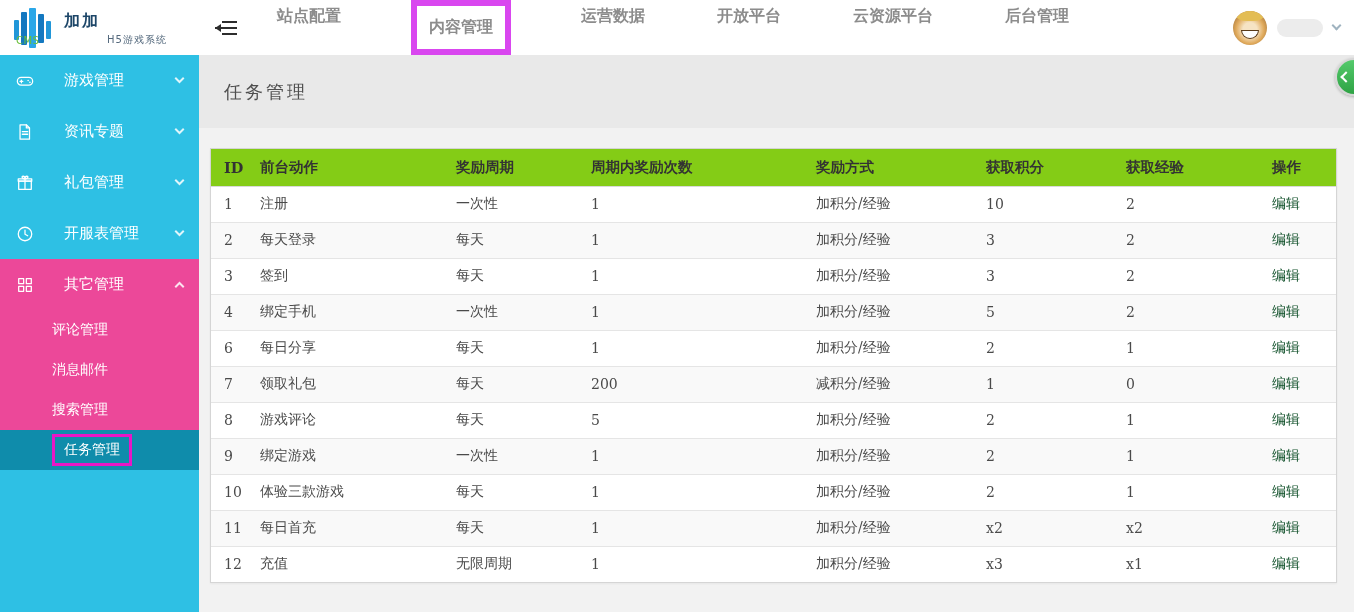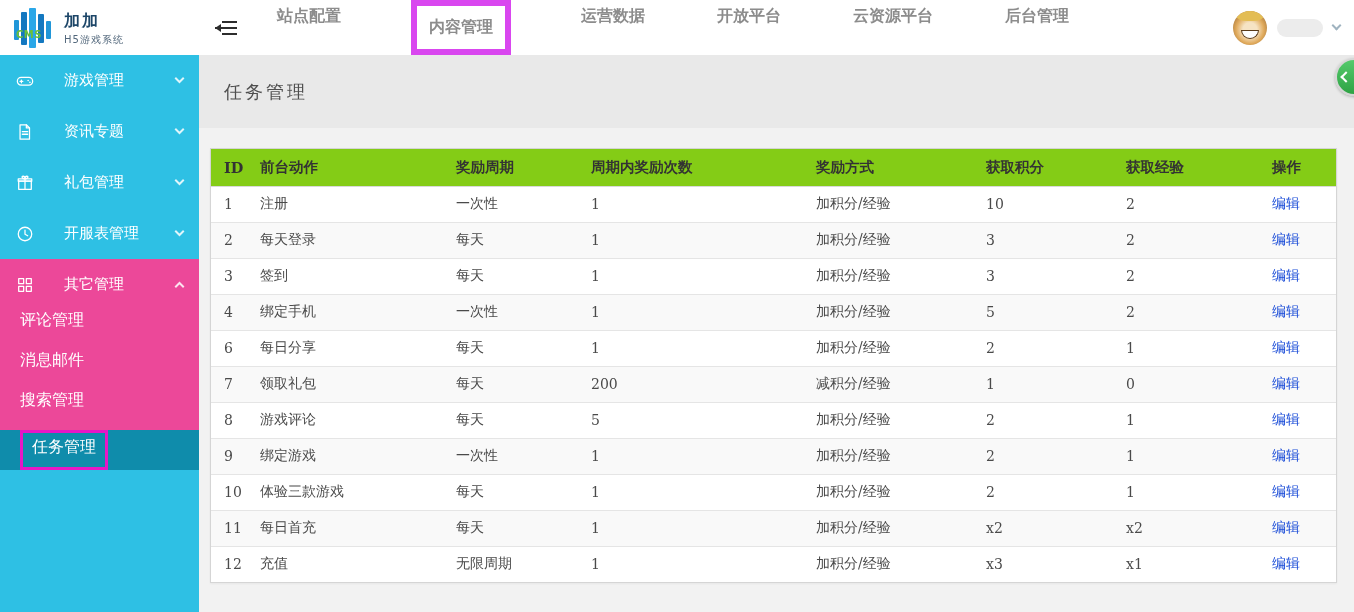--- a/index.html
+++ b/index.html
@@ -6,25 +6,25 @@
   html,body { width:1354px; height:612px; overflow:hidden;
     font-family:"DejaVu Sans","Liberation Sans",sans-serif; }
   body { position:relative; background:#f2f2f2; }
 
   
   .header { position:absolute; top:0; left:0; width:100%; height:55px;
     background:#fff; display:flex; align-items:center; z-index:5; }
   .logo { width:199px; height:55px; display:flex; align-items:center;
     padding-left:12px; flex:0 0 199px; cursor:pointer; }
   .logo-mark { width:46px; height:42px; position:relative; margin-right:6px; }
-  .logo-cms { position:absolute; left:4px; bottom:9px; font-size:10px;
-    font-weight:bold; color:#6abf3a; letter-spacing:.5px; }
+  .logo-cms { position:absolute; left:4px; bottom:3px; font-size:10px;
+    font-weight:normal; color:#6abf3a; letter-spacing:.5px; }
   .logo-text .brand { font-size:16px; font-weight:bold; color:#1d4668;
     line-height:24px; letter-spacing:2px; }
-  .logo-text .sub { font-size:10px; color:#53687c; letter-spacing:1px; }
+  .logo-text .sub { font-size:10px; color:#53687c; letter-spacing:1px;margin-left:43px; }
 
   .toggle { width:22px; height:16px; margin-left:16px; position:relative; cursor:pointer; }
   .toggle .bar { position:absolute; right:0; height:2px; width:15px; background:#2d2d2d; }
   .toggle .b1{top:1px;} .toggle .b2{top:7px;width:22px;} .toggle .b3{top:13px;}
   .toggle .arrow { position:absolute; left:0; top:4px; width:0; height:0;
     border-top:4px solid transparent; border-bottom:4px solid transparent;
     border-right:6px solid #2d2d2d; }
 
   .topnav { display:flex; align-items:flex-start; margin-left:38px; gap:68px;font-weight:bold; }
   .nav-item { font-size:16px; color:#8c8c8c; cursor:pointer; white-space:nowrap;
@@ -52,22 +52,22 @@
     background:#2ec0e4; z-index:4; }
   .side-item { height:51px; display:flex; align-items:center; padding:0 16px;
     color:#fff; cursor:pointer;gap:20px; }
   .side-item .sicon { width:18px; height:18px; margin-right:10px; flex:0 0 18px; }
   .side-item .slabel { flex:1; font-size:15px; }
   .wchev { display:inline-block; width:7px; height:7px;
     border-right:2px solid rgba(255,255,255,.85); border-bottom:2px solid rgba(255,255,255,.85); }
   .wchev.down { transform:rotate(45deg); margin-top:-4px; }
   .wchev.up   { transform:rotate(-135deg); margin-top:4px; }
   .group-open { background:#ec4899; }
-  .sub-item { height:40px; display:flex; padding-left:20px;
-    color:#fff; font-size:16px; cursor:pointer; }
+  .sub-item { height:40px; display:flex; align-items:center; padding-left:52px;
+    color:#fff; font-size:14px; cursor:pointer; }
   .sub-item.active { background:#0f8cab; }
   .sub-item.active .hl-wrap { border:3px solid #e616c6; padding:4px 9px; }
 
   
   .main { position:absolute; top:55px; left:199px; right:0; bottom:0; background:#f2f2f2; }
   .title-band { height:73px; background:#e9e9e9; display:flex; align-items:center;
     padding-left:25px; }
   .page-title { font-size:18px; font-weight:normal; color:#4f4f4f;
     font-family:"DejaVu Serif","Liberation Serif",serif; letter-spacing:3px; }
 
@@ -76,21 +76,21 @@
   table { width:100%; border-collapse:collapse;
     font-family:"DejaVu Serif","Liberation Serif",serif; }
   thead th { height:37px; text-align:left; padding:0 8px; font-size:14.5px;
     color:#333; background:#84cc16; border-bottom:1px solid #d9d9d9; white-space:nowrap; }
   thead th:first-child { padding-left:13px; }
   tbody td { height:36px; padding:0 8px; font-size:14px; color:#4a4a4a;
     border-top:1px solid #e5e5e5; white-space:nowrap; }
   tbody td:first-child { padding-left:13px; }
   tbody tr:first-child td { border-top:none; }
   tbody tr:nth-child(even) { background:#f9f9f9; }
-  .edit-link { color:#1d4ed8; text-decoration:none; cursor:pointer; }
+  .edit-link { color:#14532d; text-decoration:none; cursor:pointer; }
 
   
   .float-btn { position:absolute; top:58px; right:-19px; width:38px; height:38px;
     border-radius:50%; background:linear-gradient(180deg,#55ca6c 0%,#2ea344 100%);
     border:2px solid #d6d6d6; box-shadow:0 1px 3px rgba(0,0,0,.25);
     z-index:6; cursor:pointer; }
   .float-btn .fchev { position:absolute; left:5px; top:13px; width:8px; height:8px;
     border-left:2px solid #fff; border-bottom:2px solid #fff; transform:rotate(45deg); }
 </style>
 </head>

